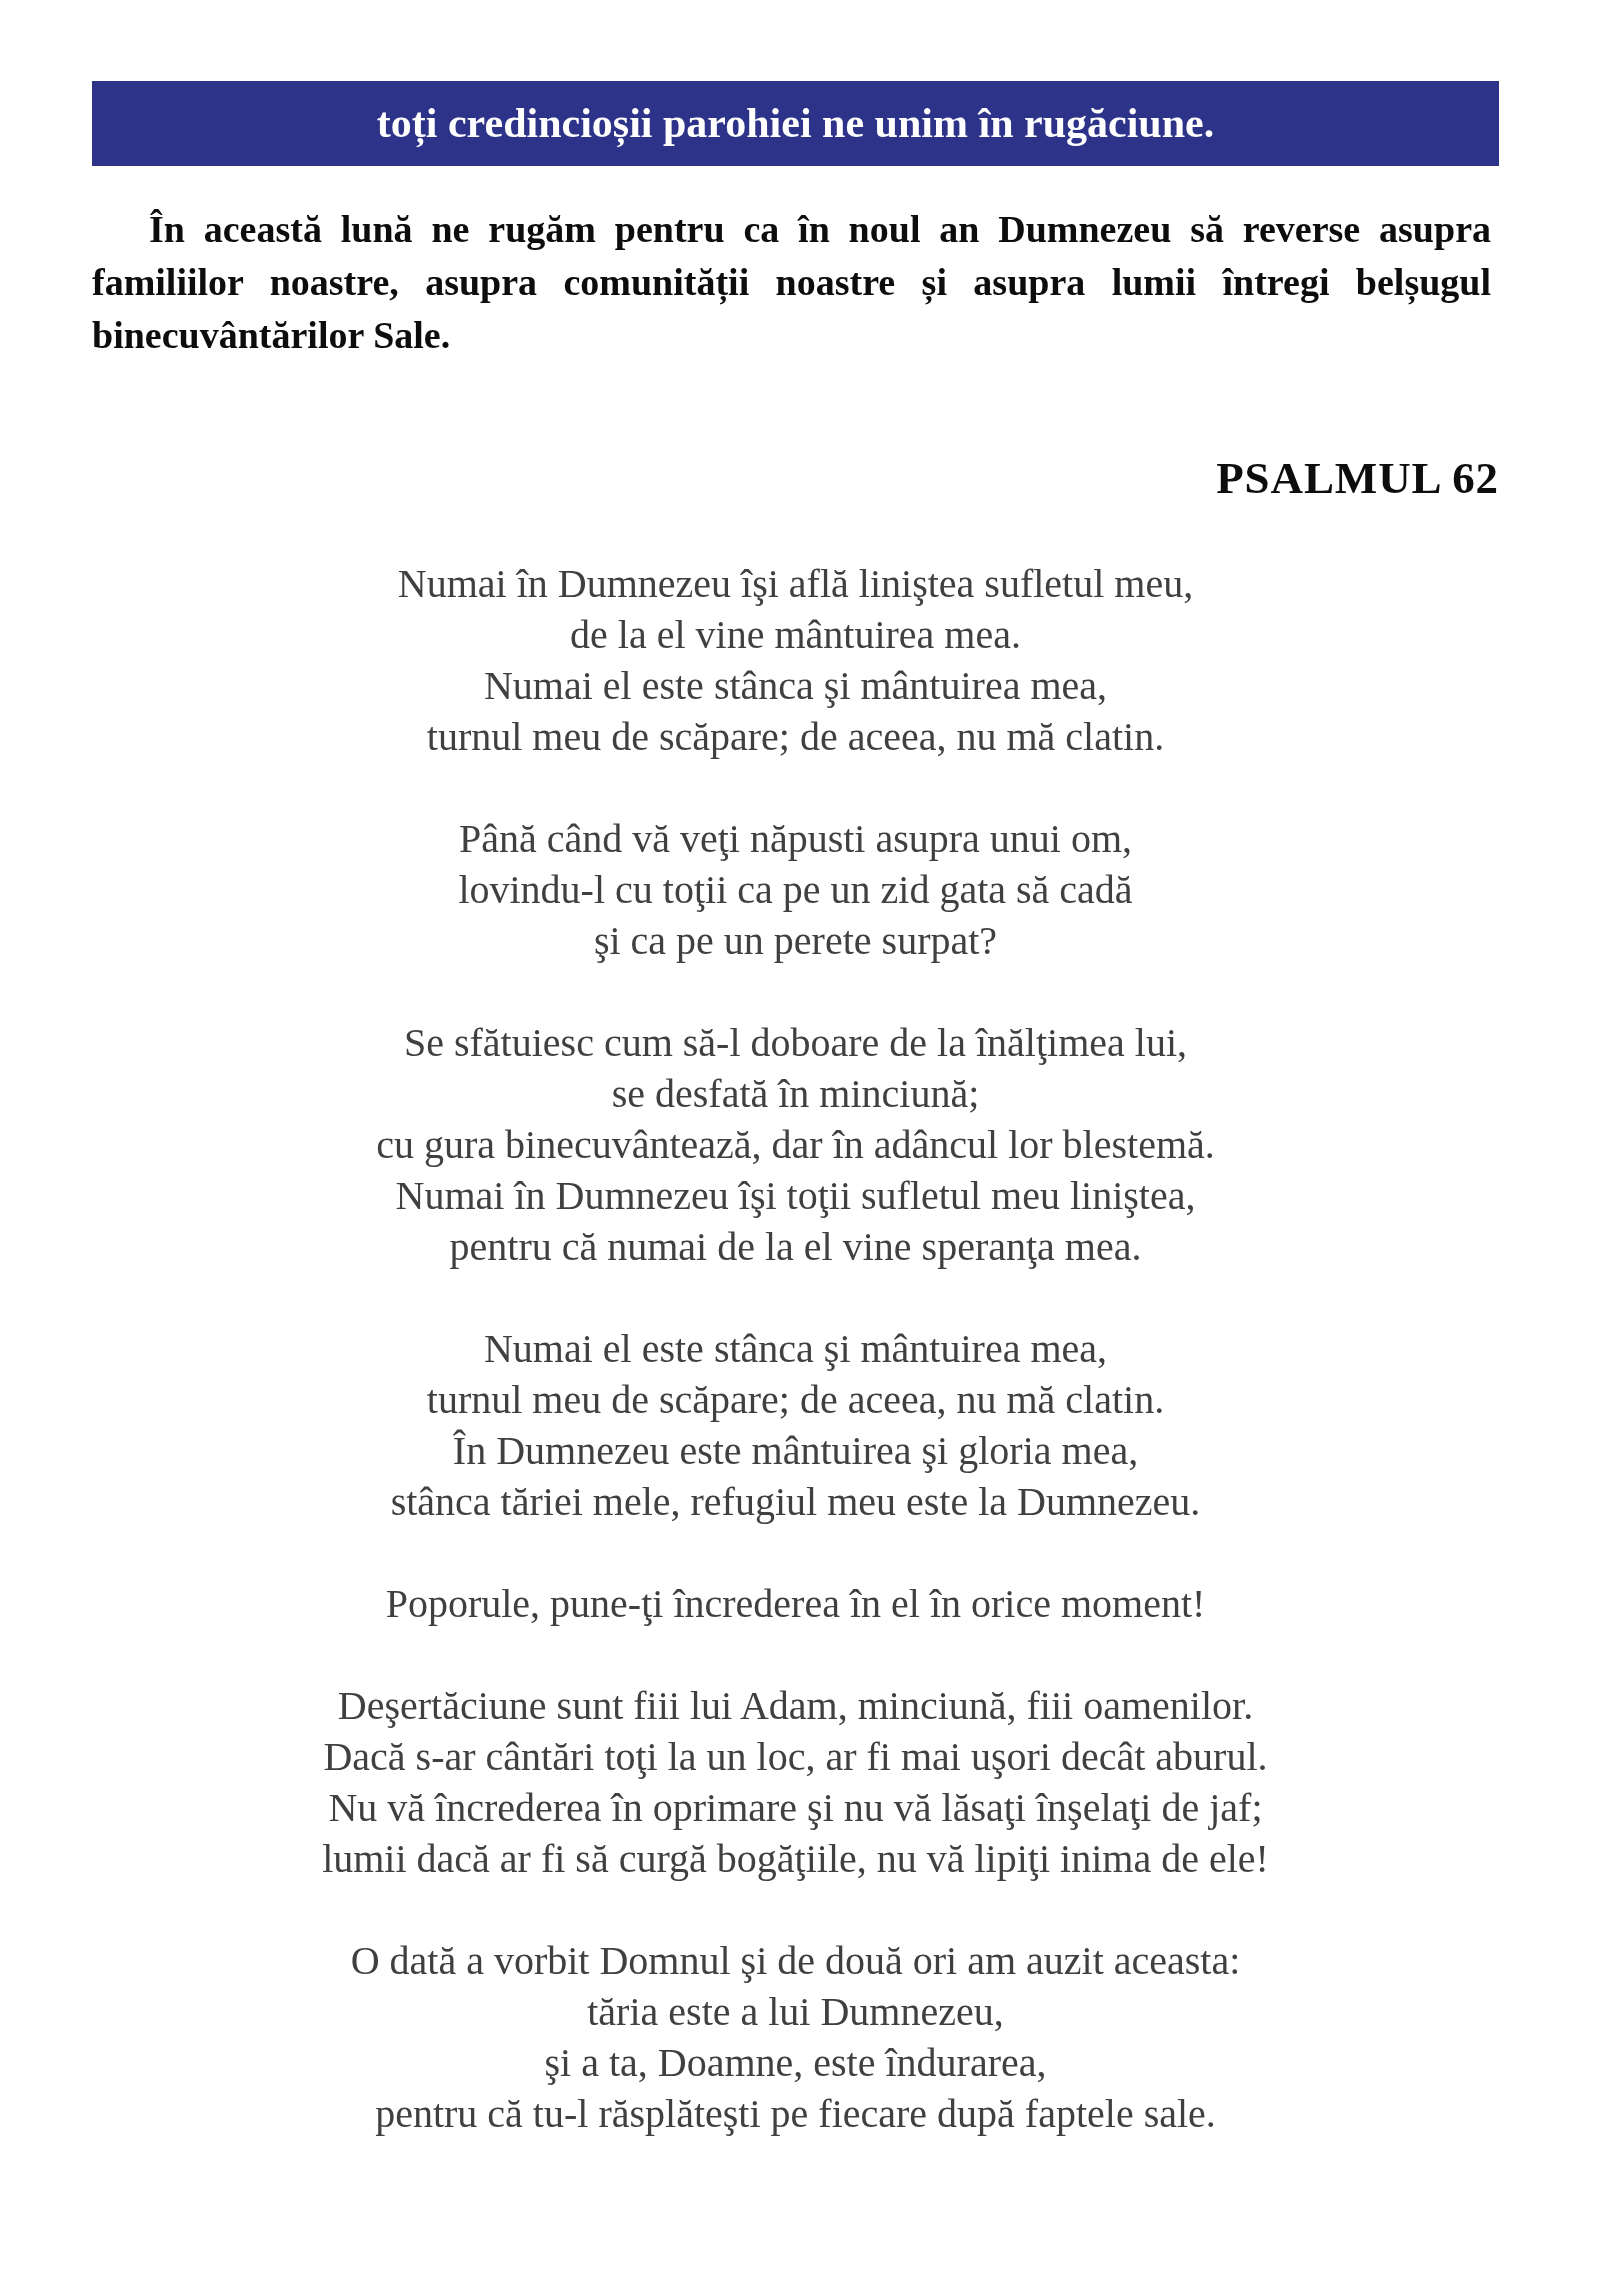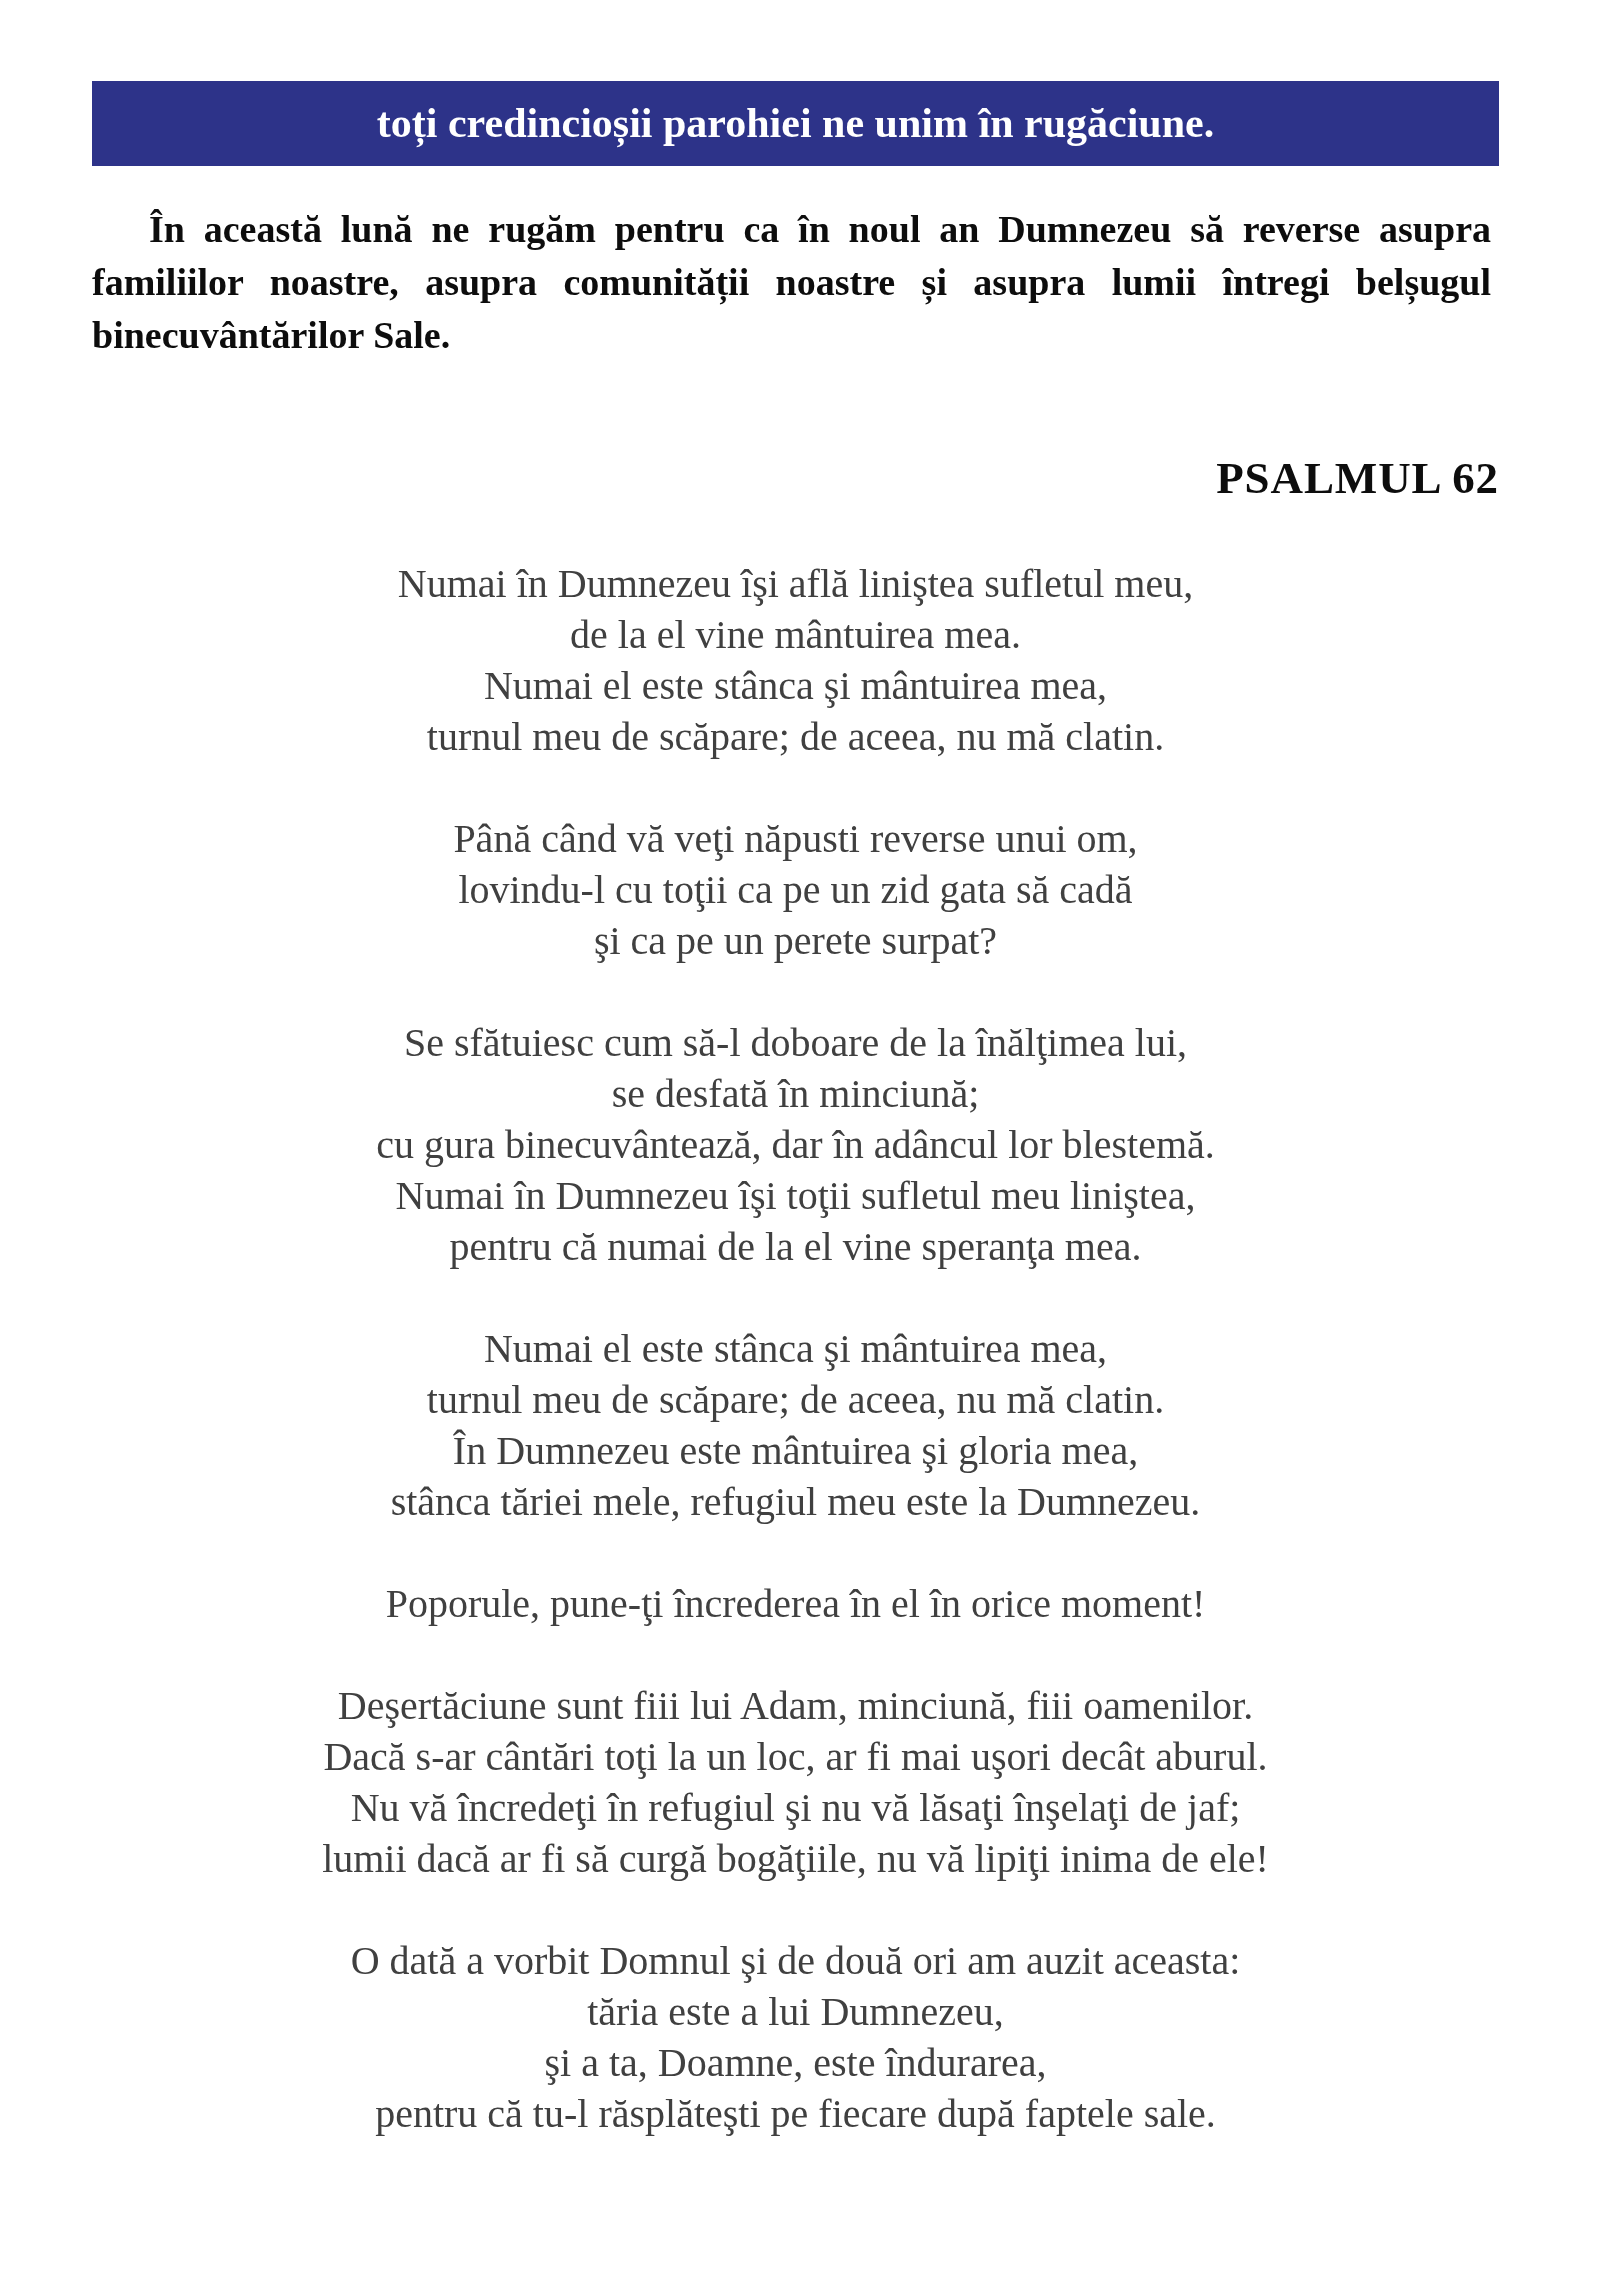--- a/index.html
+++ b/index.html
@@ -74,21 +74,21 @@
   <h1 class="psalm-title">PSALMUL 62</h1>
 
   <div class="stanzas">
       <div class="stanza">
         <div class="line">Numai în Dumnezeu îşi află liniştea sufletul meu,</div>
         <div class="line">de la el vine mântuirea mea.</div>
         <div class="line">Numai el este stânca şi mântuirea mea,</div>
         <div class="line">turnul meu de scăpare; de aceea, nu mă clatin.</div>
       </div>
       <div class="stanza">
-        <div class="line">Până când vă veţi năpusti reverse unui om,</div>
+        <div class="line">Până când vă veţi năpusti asupra unui om,</div>
         <div class="line">lovindu-l cu toţii ca pe un zid gata să cadă</div>
         <div class="line">şi ca pe un perete surpat?</div>
       </div>
       <div class="stanza">
         <div class="line">Se sfătuiesc cum să-l doboare de la înălţimea lui,</div>
         <div class="line">se desfată în minciună;</div>
         <div class="line">cu gura binecuvântează, dar în adâncul lor blestemă.</div>
         <div class="line">Numai în Dumnezeu îşi toţii sufletul meu liniştea,</div>
         <div class="line">pentru că numai de la el vine speranţa mea.</div>
       </div>
@@ -97,21 +97,21 @@
         <div class="line">turnul meu de scăpare; de aceea, nu mă clatin.</div>
         <div class="line">În Dumnezeu este mântuirea şi gloria mea,</div>
         <div class="line">stânca tăriei mele, refugiul meu este la Dumnezeu.</div>
       </div>
       <div class="stanza">
         <div class="line">Poporule, pune-ţi încrederea în el în orice moment!</div>
       </div>
       <div class="stanza">
         <div class="line">Deşertăciune sunt fiii lui Adam, minciună, fiii oamenilor.</div>
         <div class="line">Dacă s-ar cântări toţi la un loc, ar fi mai uşori decât aburul.</div>
-        <div class="line">Nu vă încredeţi în refugiul şi nu vă lăsaţi înşelaţi de jaf;</div>
+        <div class="line">Nu vă încrederea în oprimare şi nu vă lăsaţi înşelaţi de jaf;</div>
         <div class="line">lumii dacă ar fi să curgă bogăţiile, nu vă lipiţi inima de ele!</div>
       </div>
       <div class="stanza">
         <div class="line">O dată a vorbit Domnul şi de două ori am auzit aceasta:</div>
         <div class="line">tăria este a lui Dumnezeu,</div>
         <div class="line">şi a ta, Doamne, este îndurarea,</div>
         <div class="line">pentru că tu-l răsplăteşti pe fiecare după faptele sale.</div>
       </div>
     </div>
 

